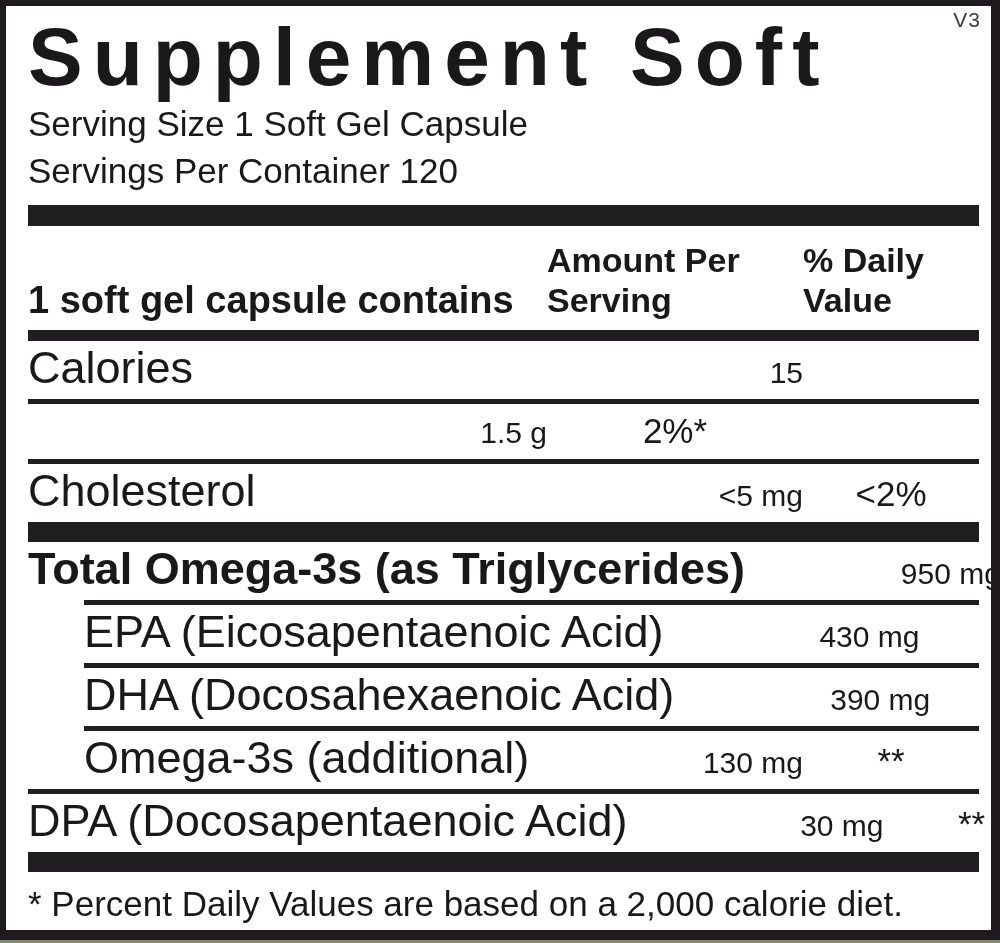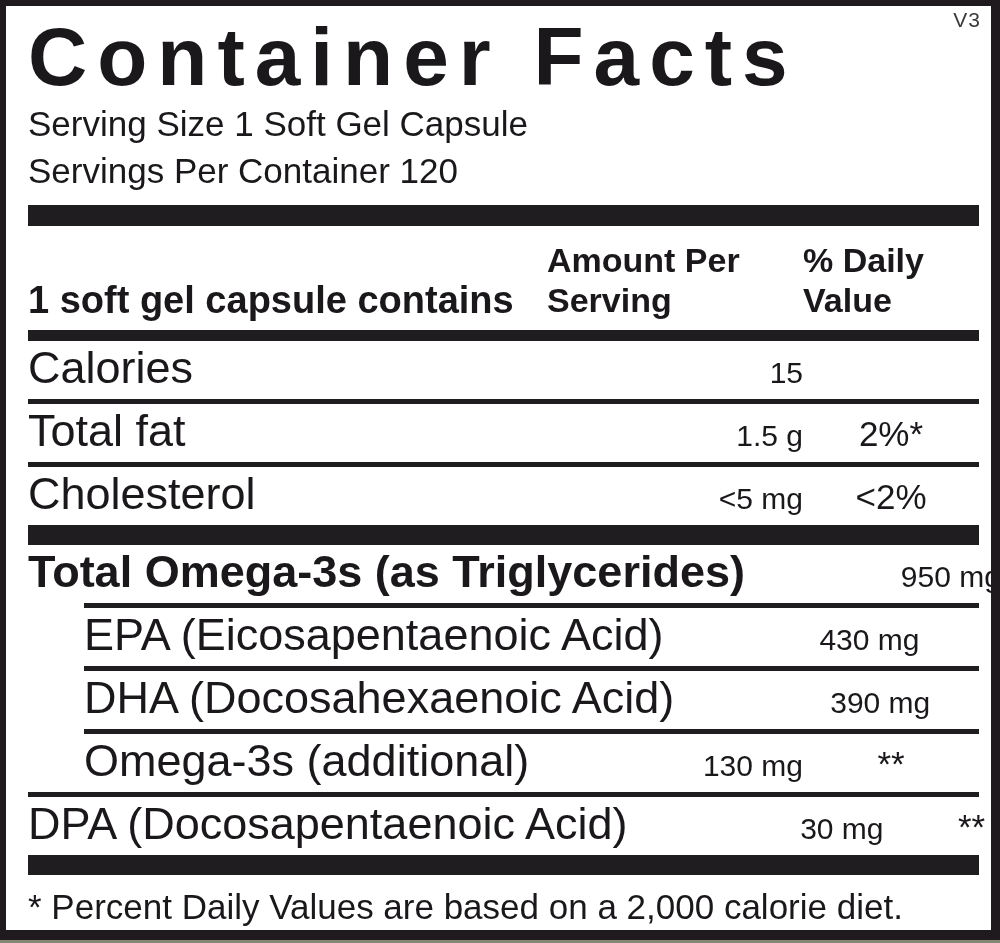--- a/index.html
+++ b/index.html
@@ -75,21 +75,21 @@
   .footnotes { padding-top: 10px; }
   .footnote { font-size: 35px; line-height: 44px; }
 </style>
 </head>
 <body>
 
 <div class="label">
 
   <div class="version">V3</div>
 
-  <div class="title">Container Facts</div>
+  <div class="title">Supplement Soft</div>
 
   <div class="serving-line">Serving Size 1 Soft Gel Capsule</div>
   <div class="serving-line">Servings Per Container 120</div>
 
   <div class="bar bar-thick"></div>
 
   <div class="grid-row hdr-row">
     <div class="hdr-name">1 soft gel capsule contains</div>
     <div class="hdr-col">Amount Per Serving</div>
     <div class="hdr-col">% Daily Value</div>
@@ -98,21 +98,20 @@
   <div class="bar bar-medium"></div>
 
   <div class="grid-row row">
     <div class="name">Calories</div>
     <div class="amount">15</div>
     <div class="dv"></div>
   </div>
   <div class="divider"></div>
 
   <div class="grid-row row">
-    <div class="name">Total fat</div>
     <div class="amount">1.5 g</div>
     <div class="dv">2%*</div>
   </div>
   <div class="divider"></div>
 
   <div class="grid-row row">
     <div class="name">Cholesterol</div>
     <div class="amount">&lt;5 mg</div>
     <div class="dv">&lt;2%</div>
   </div>

